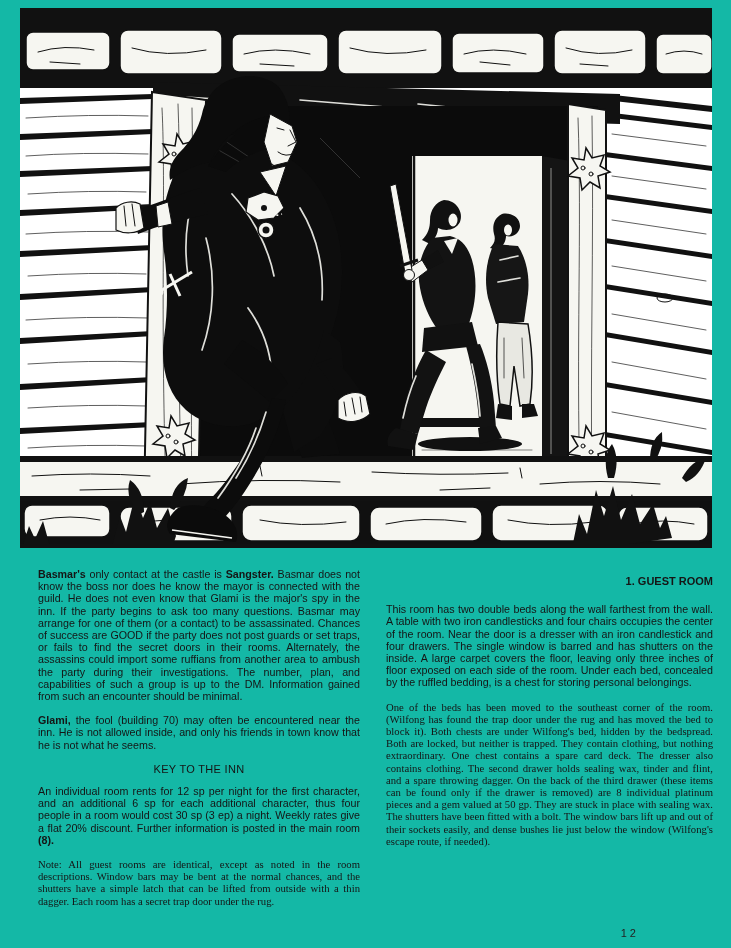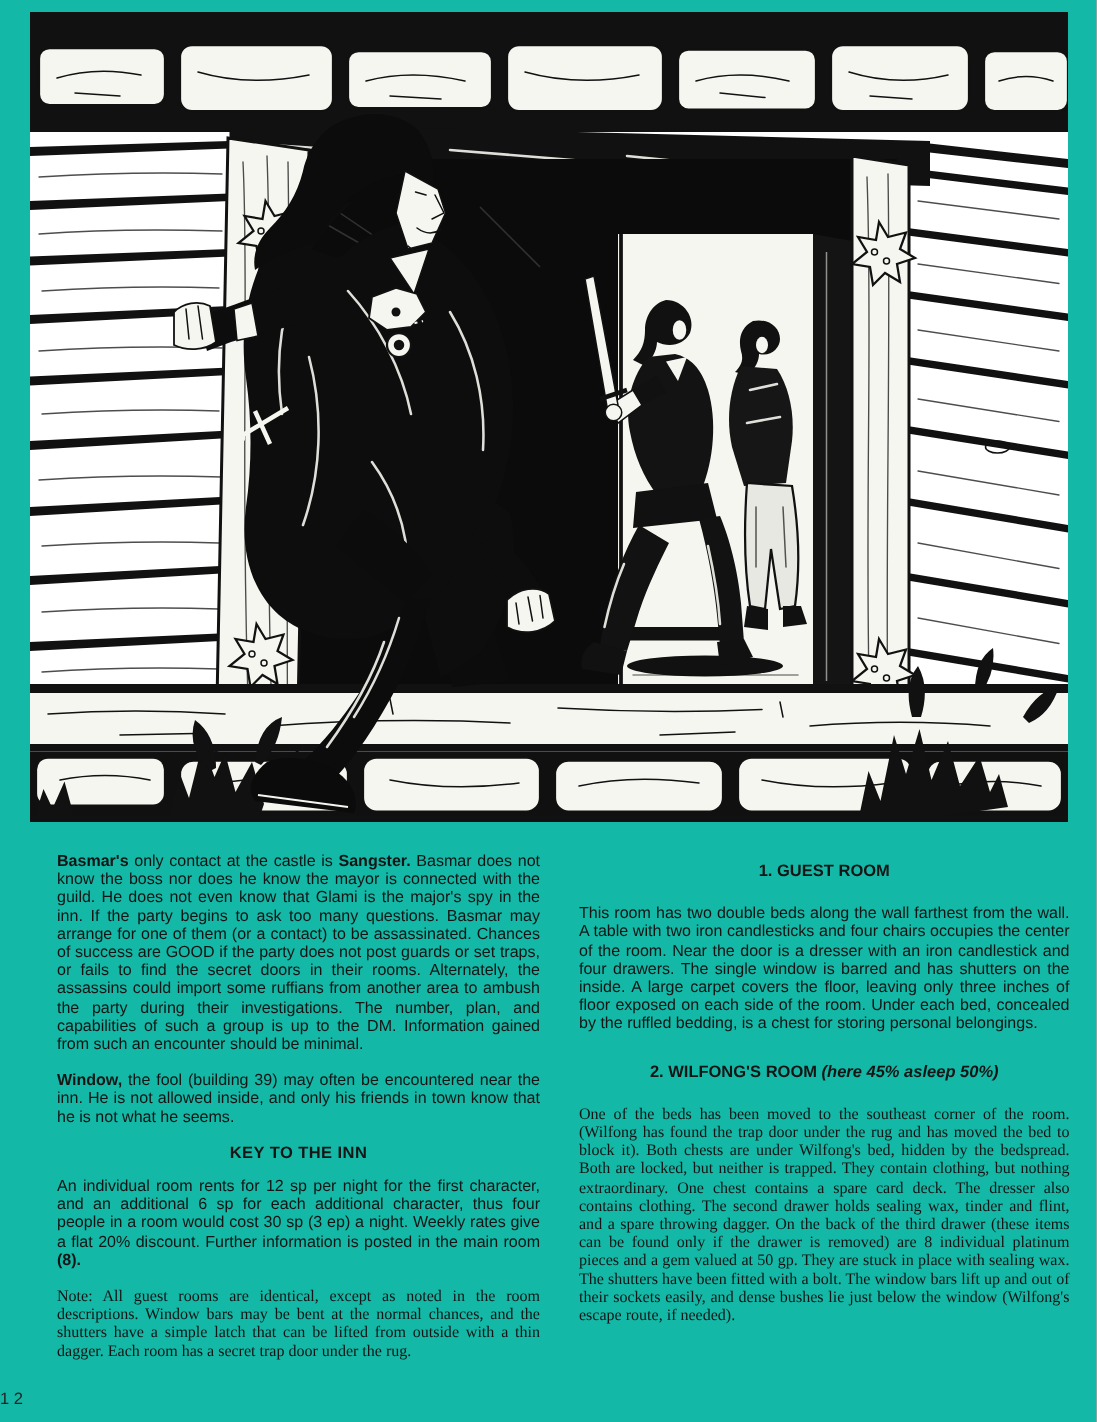--- a/index.html
+++ b/index.html
@@ -10,25 +10,25 @@
   .ink{fill:#111;}
   .paper{fill:#f6f6f1;}
   .sk{stroke:#111;fill:none;stroke-width:1;stroke-linecap:round;}
   .grain{stroke:#111;fill:none;stroke-width:.9;opacity:.75;stroke-linecap:round;}
   .hl{stroke:#f6f6f1;fill:none;stroke-width:1.7;opacity:.9;stroke-linecap:round;}
   .col{position:absolute;text-align:justify;font-size:10.7px;line-height:12.2px;}
   .col-left{left:38px;top:568px;width:322px;}
   .col-right{left:386px;top:575px;width:327px;}
   .col p{margin:0 0 12px;}
   .col p.last{margin-bottom:0;font-family:Liberation Serif, serif;}
-  h2.key{font-size:11px;font-weight:bold;text-align:center;margin:10px 0;letter-spacing:.3px;}
-  h3.sec{font-size:11px;font-weight:bold;text-align:center;margin:0 0 16px;}
+  h2.key{font-size:11px;font-weight:normal;text-align:center;margin:10px 0;letter-spacing:.3px;}
+  h3.sec{font-size:11px;font-weight:bold;text-align:right;margin:0 0 16px;}
   h3.sec2{margin-top:20px;}
   h3 .note{font-weight:bold;font-style:italic;}
-  .pageno{position:absolute;left:0;top:927px;width:639px;text-align:left;
+  .pageno{position:absolute;left:0;top:927px;width:639px;text-align:right;
           font-size:11px;letter-spacing:3px;color:#222;}
   b{font-weight:bold;}
 </style>
 </head>
 <body>
 
 <div class="page">
 
   <div class="art" aria-label="Pen-and-ink drawing: a long-haired man in a dark cloak climbs out of an inn window over a stone sill while two pursuers with drawn swords rush through a lit doorway inside; wooden plank walls, open shutters with star-shaped hinges, bushes below.">
     <svg viewBox="0 0 692 540" preserveAspectRatio="none">
@@ -205,28 +205,27 @@
         <path d="M152,522 L212,530" stroke="#f6f6f1" stroke-width="1.5" fill="none"></path>
         <path class="hl" d="M236,420 C228,444 214,468 198,490 M246,404 C240,424 230,448 216,470" opacity=".7"></path>
       </g>
 
       <rect x="0" y="536" width="692" height="4" class="ink"></rect>
     </svg>
   </div>
 
   <div class="col col-left">
     <p><b>Basmar's</b><span> only contact at the castle is </span><b>Sangster.</b><span> Basmar does not know the boss nor does he know the mayor is connected with the guild. He does not even know that Glami is the major's spy in the inn. If the party begins to ask too many questions. Basmar may arrange for one of them (or a contact) to be assassinated. Chances of success are GOOD if the party does not post guards or set traps, or fails to find the secret doors in their rooms. Alternately, the assassins could import some ruffians from another area to ambush the party during their investigations. The number, plan, and capabilities of such a group is up to the DM. Information gained from such an encounter should be minimal.</span></p>
-    <p><b>Window,</b><span> the fool (building 39) may often be encountered near the inn. He is not allowed inside, and only his friends in town know that he is not what he seems.</span></p>
+    <p><b>Glami,</b><span> the fool (building 70) may often be encountered near the inn. He is not allowed inside, and only his friends in town know that he is not what he seems.</span></p>
     <h2 class="key">KEY TO THE INN</h2>
     <p><span>An individual room rents for 12 sp per night for the first character, and an additional 6 sp for each additional character, thus four people in a room would cost 30 sp (3 ep) a night. Weekly rates give a flat 20% discount. Further information is posted in the main room </span><b>(8).</b></p>
     <p class="last">Note: All guest rooms are identical, except as noted in the room descriptions. Window bars may be bent at the normal chances, and the shutters have a simple latch that can be lifted from outside with a thin dagger. Each room has a secret trap door under the rug.</p>
   </div>
 
   <div class="col col-right">
     <h3 class="sec">1. GUEST ROOM</h3>
     <p>This room has two double beds along the wall farthest from the wall. A table with two iron candlesticks and four chairs occupies the center of the room. Near the door is a dresser with an iron candlestick and four drawers. The single window is barred and has shutters on the inside. A large carpet covers the floor, leaving only three inches of floor exposed on each side of the room. Under each bed, concealed by the ruffled bedding, is a chest for storing personal belongings.</p>
-    <h3 class="sec sec2"><span>2. WILFONG'S ROOM</span><span class="note"> (here 45% asleep 50%)</span></h3>
     <p class="last">One of the beds has been moved to the southeast corner of the room. (Wilfong has found the trap door under the rug and has moved the bed to block it). Both chests are under Wilfong's bed, hidden by the bedspread. Both are locked, but neither is trapped. They contain clothing, but nothing extraordinary. One chest contains a spare card deck. The dresser also contains clothing. The second drawer holds sealing wax, tinder and flint, and a spare throwing dagger. On the back of the third drawer (these items can be found only if the drawer is removed) are 8 individual platinum pieces and a gem valued at 50 gp. They are stuck in place with sealing wax. The shutters have been fitted with a bolt. The window bars lift up and out of their sockets easily, and dense bushes lie just below the window (Wilfong's escape route, if needed).</p>
   </div>
 
   <div class="pageno">12</div>
 
 </div>
 
 </body></html>

